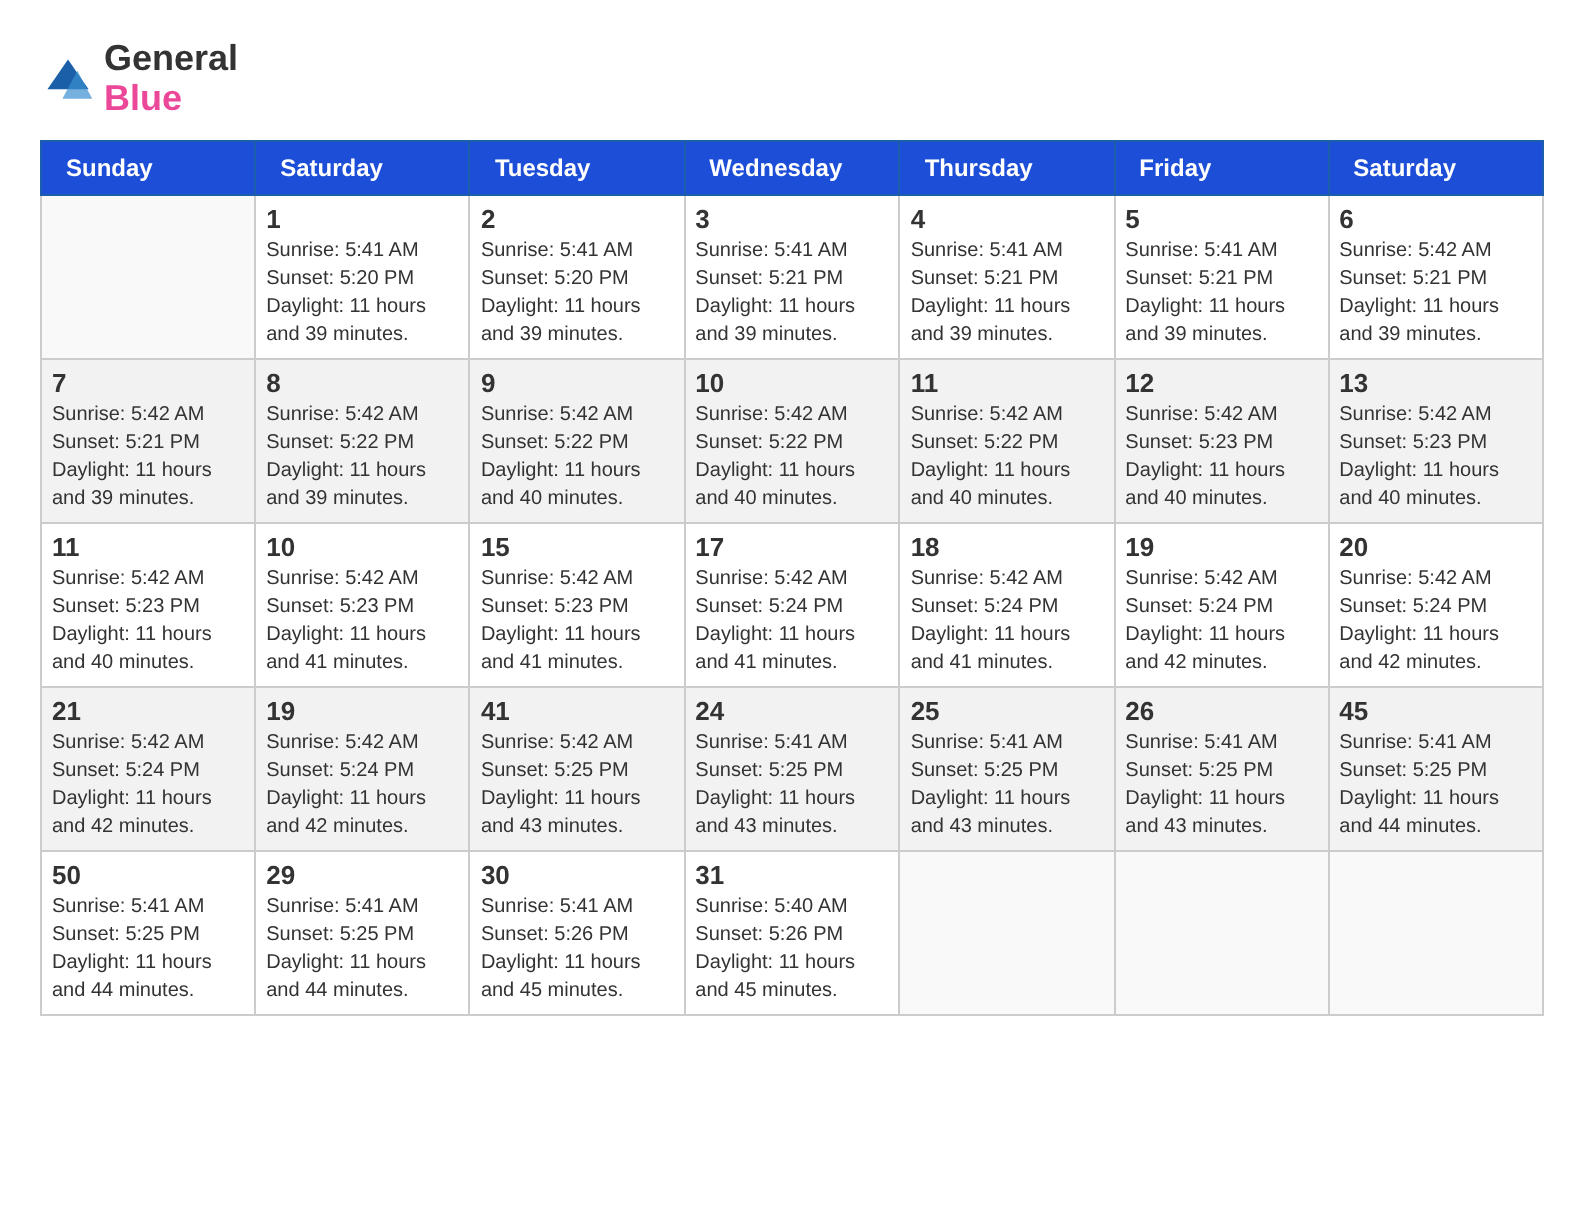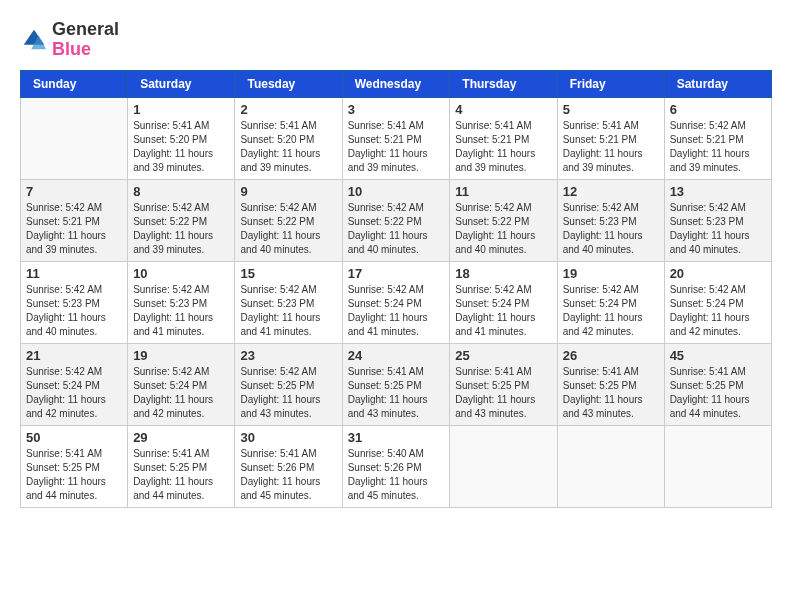--- a/index.html
+++ b/index.html
@@ -209,21 +209,21 @@
       <tr>
         <td>
           <div class="day-num">21</div>
           <div class="day-info">Sunrise: 5:42 AM<br>Sunset: 5:24 PM<br>Daylight: 11 hours and 42 minutes.</div>
         </td>
         <td>
           <div class="day-num">19</div>
           <div class="day-info">Sunrise: 5:42 AM<br>Sunset: 5:24 PM<br>Daylight: 11 hours and 42 minutes.</div>
         </td>
         <td>
-          <div class="day-num">23</div>
+          <div class="day-num">41</div>
           <div class="day-info">Sunrise: 5:42 AM<br>Sunset: 5:25 PM<br>Daylight: 11 hours and 43 minutes.</div>
         </td>
         <td>
           <div class="day-num">24</div>
           <div class="day-info">Sunrise: 5:41 AM<br>Sunset: 5:25 PM<br>Daylight: 11 hours and 43 minutes.</div>
         </td>
         <td>
           <div class="day-num">25</div>
           <div class="day-info">Sunrise: 5:41 AM<br>Sunset: 5:25 PM<br>Daylight: 11 hours and 43 minutes.</div>
         </td>

